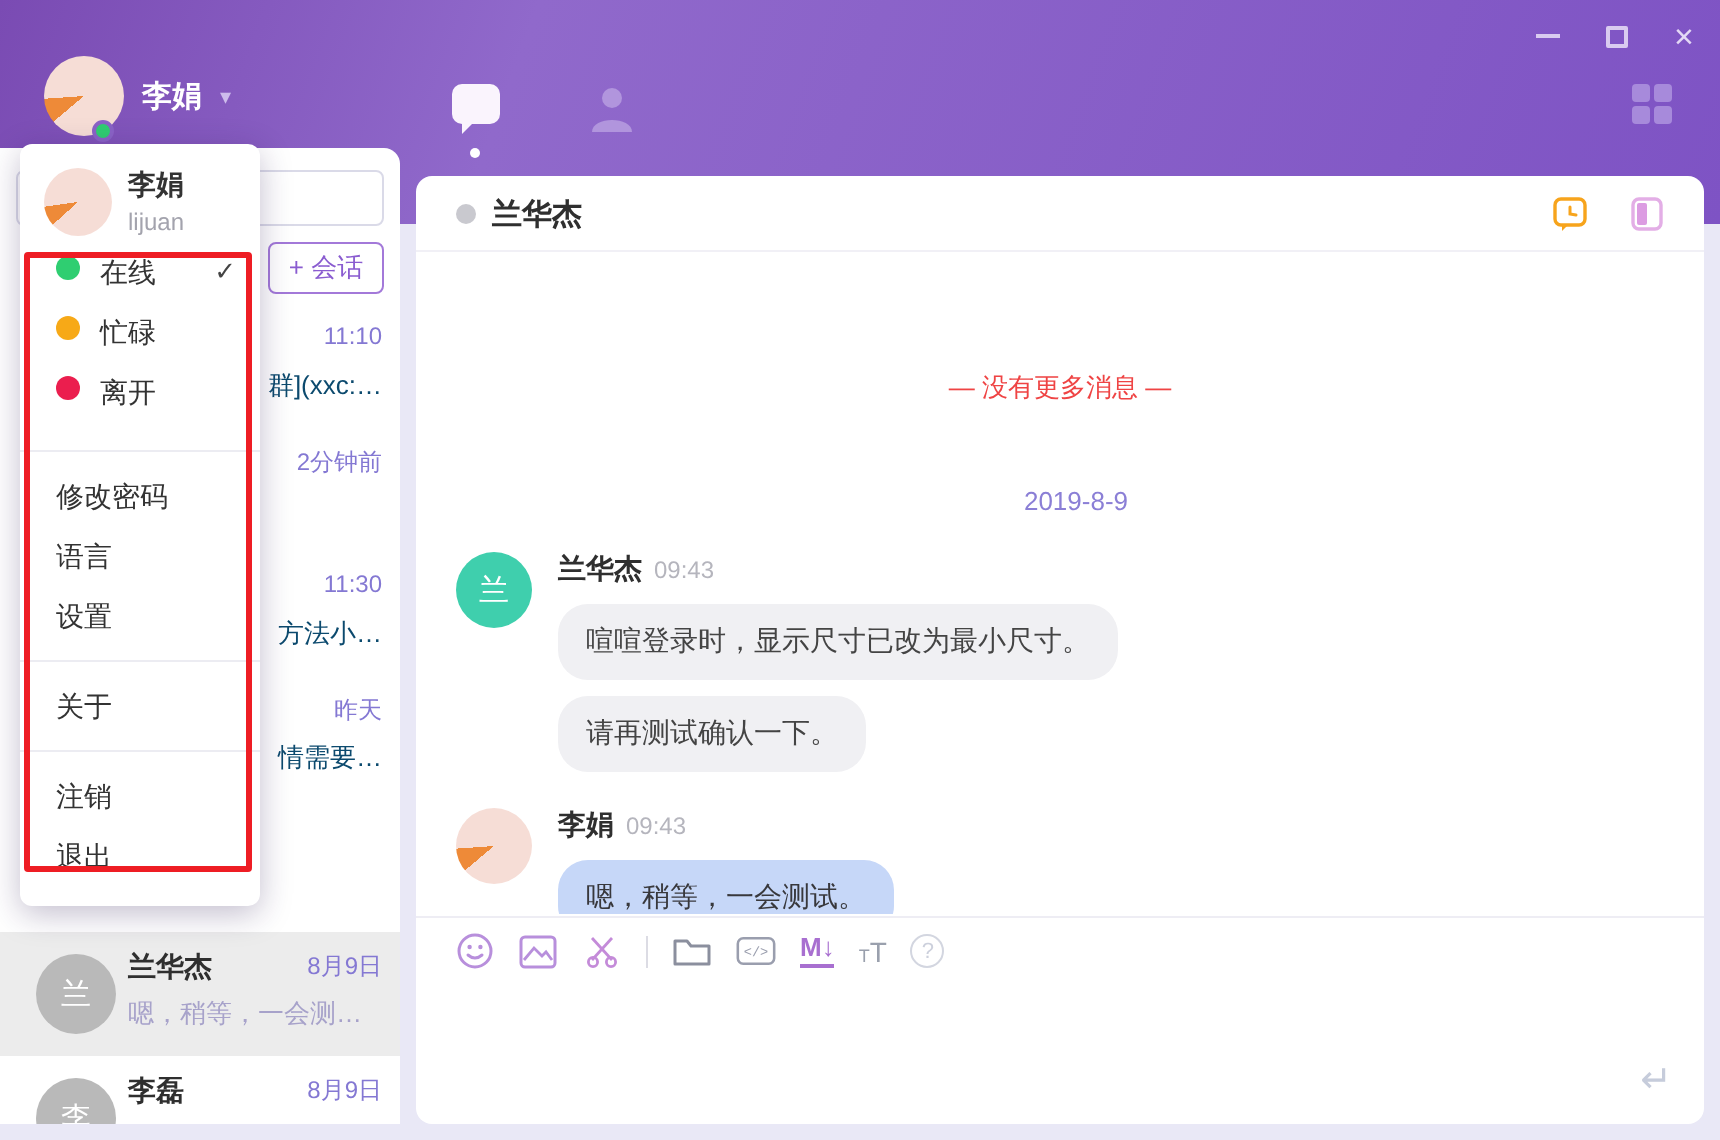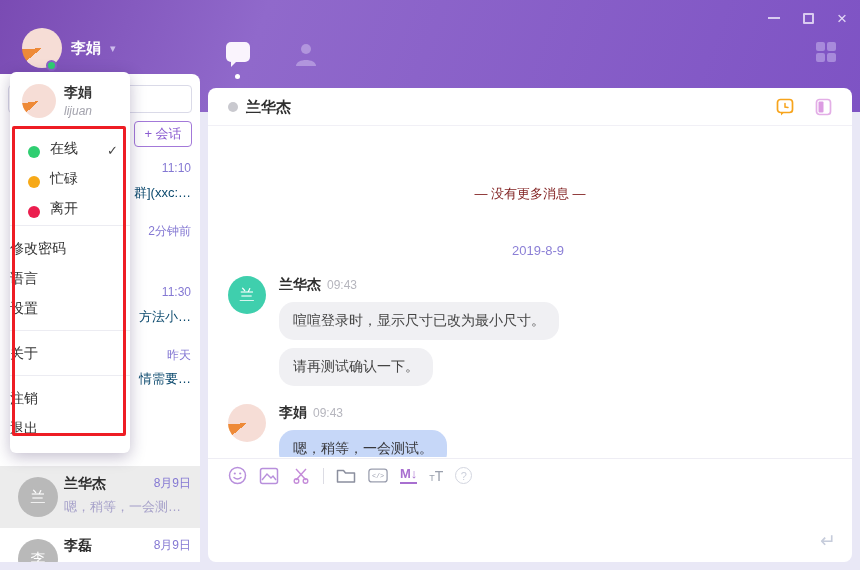--- a/index.html
+++ b/index.html
@@ -50,40 +50,40 @@
   .si-prev { position:absolute; left:64px; top:32px; width:128px; font-size:13px; color:#a7a2ca;
       white-space:nowrap; overflow:hidden; text-overflow:ellipsis; }
 
   
   .dropdown { position:absolute; left:10px; top:72px; width:120px; background:#fff; border-radius:6px;
       box-shadow:0 4px 16px rgba(40,20,80,.28); z-index:40; padding-bottom:10px; }
   .dd-header { display:flex; gap:8px; padding:12px 8px 10px 12px; align-items:center; }
   .dd-avatar { width:34px; height:34px; border-radius:50%; flex:0 0 auto;
       background:conic-gradient(from 0deg,#f6ddd6 0 228deg,#ee8a38 228deg 262deg,#f6ddd6 262deg); }
   .dd-name { font-size:14px; font-weight:bold; color:#333; }
-  .dd-account { font-size:12px; color:#a3a3ad; margin-top:2px;font-style:italic; }
+  .dd-account { font-size:12px; color:#a3a3ad; margin-top:2px; }
   .dd-divider { height:1px; background:#ececf2; margin:7px 0; }
-  .dd-row { display:flex; align-items:flex-end; height:30px; padding:0 12px 0 18px; font-size:14px; color:#333; cursor:pointer; }
+  .dd-row { display:flex; align-items:flex-start; height:30px; padding:0 12px 0 18px; font-size:14px; color:#333; cursor:pointer; }
   .dd-row:first-of-type { margin-top:6px; }
   .st-dot { width:12px; height:12px; border-radius:50%; margin-right:10px; flex:0 0 auto; }
   .st-check { margin-left:auto; color:#444; font-size:13px; }
-  .dd-item { height:30px; line-height:30px; font-size:14px; color:#333; cursor:pointer; }
+  .dd-item { height:30px; line-height:30px; padding-left:18px; font-size:14px; color:#333; cursor:pointer; }
   .red-box { position:absolute; left:2px; top:54px; width:114px; height:310px; border:3px solid #ee1d24;
       border-radius:2px; pointer-events:none; }
 
   
   .chat { position:absolute; left:208px; top:88px; width:644px; height:474px; background:#fff; border-radius:8px; }
   .chat-header { position:relative; height:38px; border-bottom:1px solid #f1f0f6; }
   .peer-dot { position:absolute; left:20px; top:14px; width:10px; height:10px; border-radius:50%; background:#c9c9cf; }
   .peer-name { position:absolute; left:38px; top:10px; font-size:15px; font-weight:bold; color:#2f2f2f; }
   .hd-icons { position:absolute; right:18px; top:8px; display:flex; gap:16px; }
   .hd-icon { width:22px; height:22px; cursor:pointer; display:flex; align-items:center; justify-content:center; }
 
   .chat-body { position:absolute; left:0; top:39px; width:644px; height:330px; overflow:hidden; }
-  .no-more { text-align:center; margin-top:58px; font-size:13px; color:#7f1d1d; }
+  .no-more { text-align:center; margin-top:58px; font-size:13px; color:#ef4444; }
   .chat-date { text-align:center; margin-top:40px; font-size:13px; color:#8b7fd6;padding-left:16px; }
   .msg { display:flex; padding:0 20px; margin-top:18px; }
   .msg-avatar { width:38px; height:38px; border-radius:50%; flex:0 0 auto; margin-right:13px;
       display:flex; align-items:center; justify-content:center; color:#fff; font-size:15px; }
   .av-teal { background:#3fcfad; }
   .msg-head { font-size:14px; color:#2f2f2f; font-weight:bold; }
   .msg-time { font-size:12px; color:#b5b5bd; font-weight:normal; margin-left:6px; }
   .bubble { display:inline-block; margin-top:8px; padding:10px 14px; border-radius:15px; font-size:14px; color:#444; clear:both; }
   .bub-gray { background:#f0f0f3; }
   .bub-blue { background:#c6d7f8; color:#38383c; }

